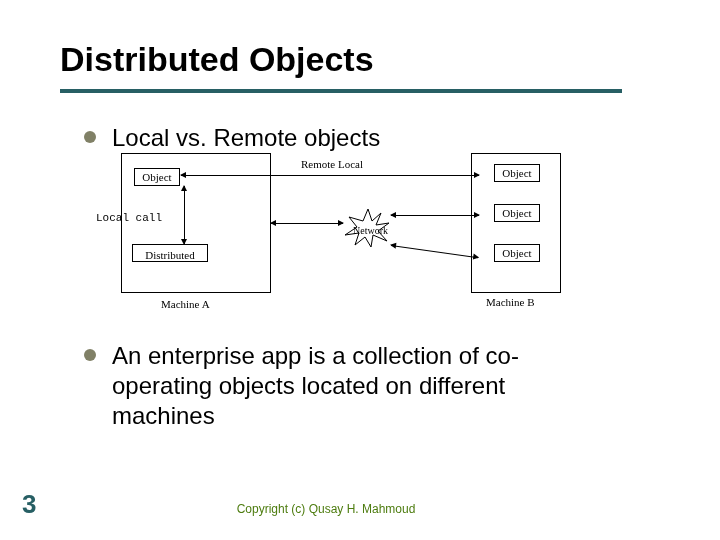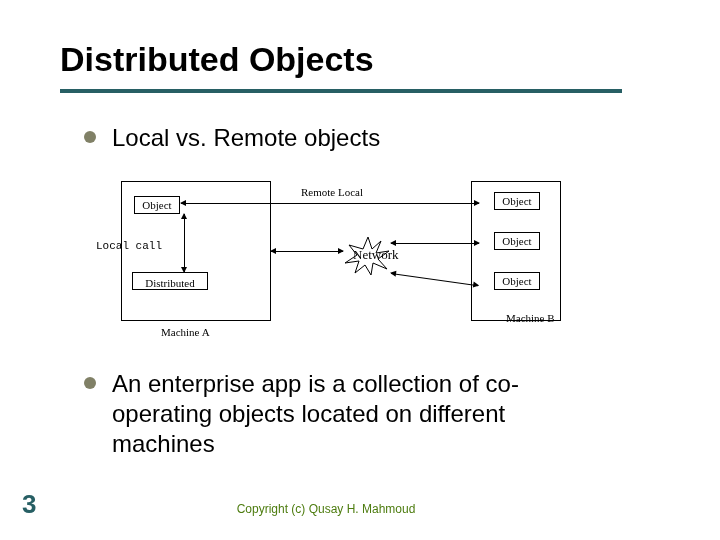--- a/index.html
+++ b/index.html
@@ -3,38 +3,38 @@
 <meta charset="utf-8">
 <style>
   * { box-sizing: border-box; margin: 0; padding: 0; }
   html, body { width: 720px; height: 540px; background: #fff; font-family: Arial, Helvetica, sans-serif; color: #000; }
   .slide { position: relative; width: 652px; height: 540px; padding: 40px 30px 30px 60px; }
   .title { font-size: 34px; font-weight: bold; margin-bottom: 10px; }
   .rule { height: 4px; background: #275f64; margin-bottom: 30px; }
   .bullet-row { display: flex; align-items: flex-start; gap: 16px; margin-left: 24px; margin-right: 20px; }
   .bullet-dot { width: 12px; height: 12px; border-radius: 50%; background: #808066; flex: 0 0 12px; margin-top: 8px; }
   .bullet-text { font-size: 24px; line-height: 1.25; }
-  .b1 { margin-bottom: 28px; }
+  .b1 { }
   .b2 { margin-top: 28px; }
   .diagram { display: flex; justify-content: center; }
   .diagram-inner { width: 500px; height: 160px; position: relative; font-family: "Times New Roman", Times, serif; font-size: 11px; }
   .machine { position: absolute; border: 1px solid #000; }
   .machineA { left: 30px; top: 0; width: 150px; height: 140px; }
   .machineA-label { position: absolute; left: 70px; top: 145px; }
   .machineB { left: 380px; top: 0; width: 90px; height: 140px; }
-  .machineB-label { position: absolute; left: 395px; top: 131px; margin-left: 20px; }
+  .machineB-label { position: absolute; left: 395px; top: 143px; }
   .mini { position: absolute; border: 1px solid #000; background: #fff; padding: 0 4px; line-height: 16px; height: 18px; text-align: center; }
   .objA   { left: 12px; top: 14px; width: 46px; }
   .objB1  { left: 22px; top: 10px; width: 46px; }
   .objB2  { left: 22px; top: 50px; width: 46px; }
   .objB3  { left: 22px; top: 90px; width: 46px; }
   .app    { left: 10px; top: 90px; width: 76px; padding: 2px 4px; }
   .localcall { position: absolute; left: -26px; top: 58px; font-size: 11px; font-family: Liberation Mono, monospace; }
   .remotecall { position: absolute; left: 210px; top: 5px; font-size: 11px; }
-  .network-label { position: absolute; left: 262px; top: 66px; font-size: 13px; }
+  .network-label { position: absolute; left: 262px; top: 72px; font-size: 10px; }
   .star { position: absolute; left: 252px; top: 54px; width: 50px; height: 40px; }
   
   .lc-line { position: absolute; left: 62px; top: 32px; width: 1px; height: 58px; background: #000; }
   .lc-line::before { content:""; position:absolute; left:-3px; top:-1px; border-left:3.5px solid transparent; border-right:3.5px solid transparent; border-bottom:6px solid #000; }
   .lc-line::after  { content:""; position:absolute; left:-3px; bottom:-1px; border-left:3.5px solid transparent; border-right:3.5px solid transparent; border-top:6px solid #000; }
   
   .rc-line { position: absolute; left: 90px; top: 22px; width: 298px; height: 1px; background: #000; }
   .rc-line::before { content:""; position:absolute; left:-1px; top:-3px; border-top:3.5px solid transparent; border-bottom:3.5px solid transparent; border-right:6px solid #000; }
   .rc-line::after  { content:""; position:absolute; right:-1px; top:-3px; border-top:3.5px solid transparent; border-bottom:3.5px solid transparent; border-left:6px solid #000; }
   

